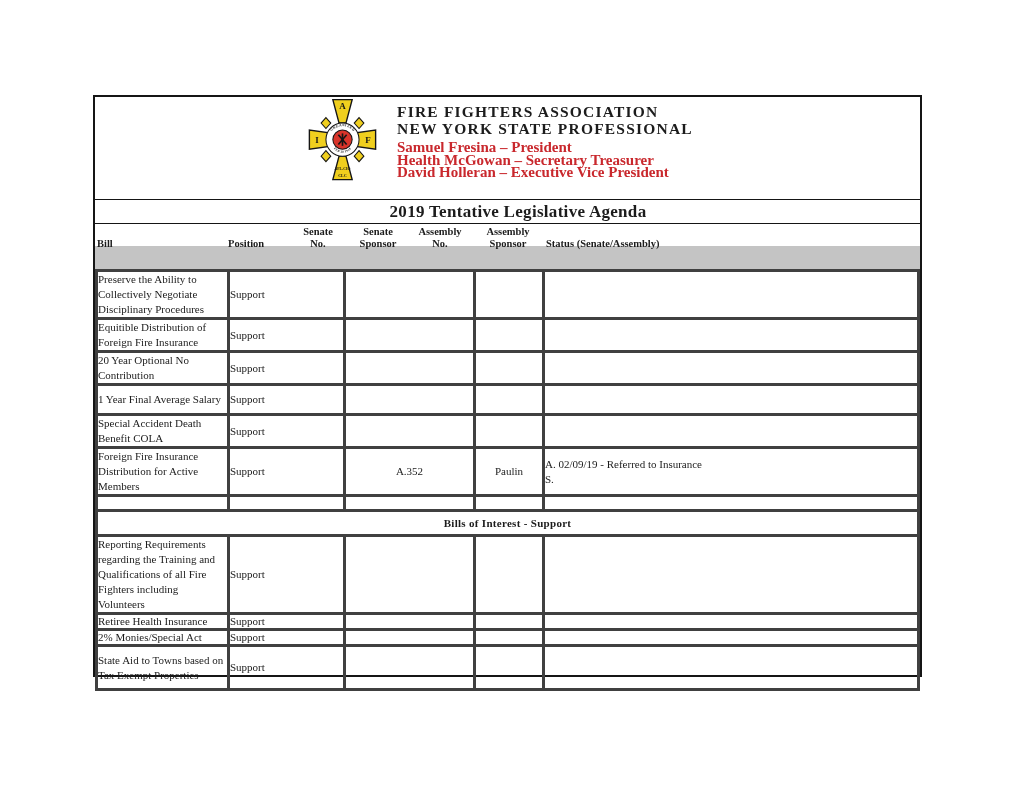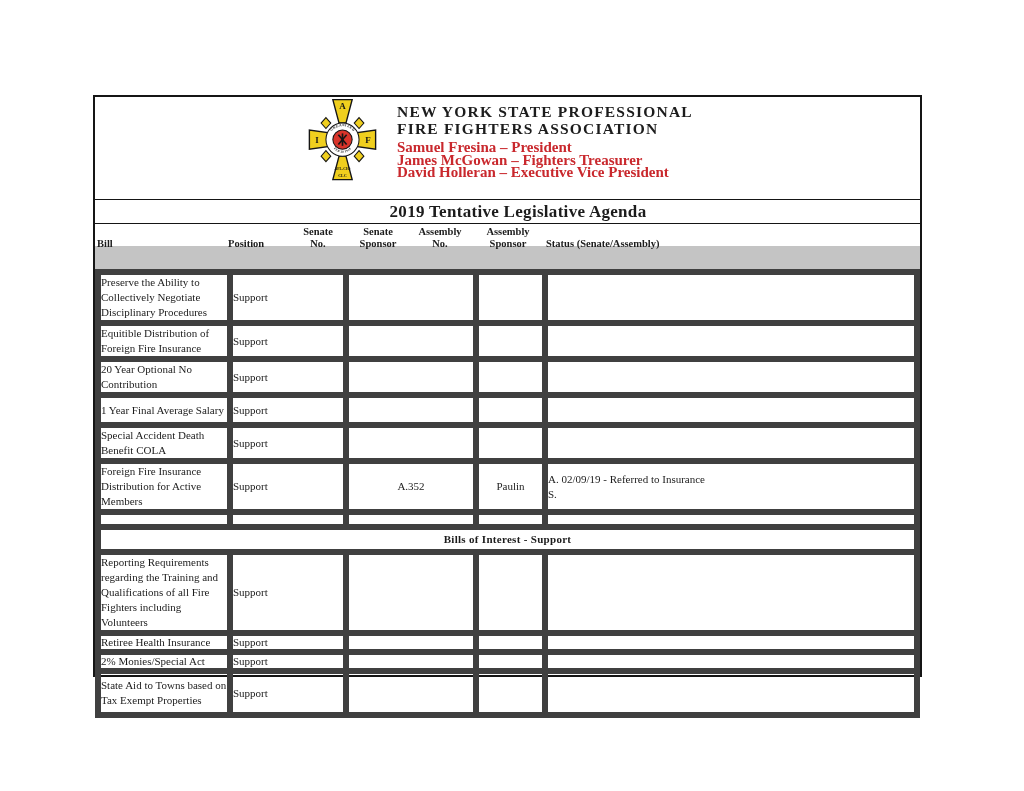--- a/index.html
+++ b/index.html
@@ -26,21 +26,21 @@
   .lbl-bill{left:2px;}
   .lbl-position{left:133px;}
   .lbl-senate-no{left:183px;width:80px;text-align:center;}
   .lbl-senate-sponsor{left:243px;width:80px;text-align:center;}
   .lbl-assembly-no{left:305px;width:80px;text-align:center;}
   .lbl-assembly-sponsor{left:373px;width:80px;text-align:center;}
   .lbl-status{left:451px;}
 
   
   table.grid{width:100%;border-collapse:collapse;table-layout:fixed;}
-  table.grid td{border:6px solid #404040;font-size:11px;line-height:15px;vertical-align:middle;padding:0;overflow:hidden;}
+  table.grid td{border:3px solid #404040;font-size:11px;line-height:15px;vertical-align:middle;padding:0;overflow:hidden;}
   td.bill{padding:1px 2px;}
   td.pos{padding-left:11px;}
   td.ano{text-align:center;padding-right:13px;}
   td.asp{text-align:center;}
   td.status{padding-left:4px;white-space:pre-line;}
   tr.tight td{line-height:13px;}
   td.band-cell{text-align:center;font-weight:bold;font-size:15px;line-height:24px;letter-spacing:0.3px;}
 </style>
 </head>
 <body>
@@ -82,25 +82,25 @@
         </g>
 
         <text x="50" y="16" text-anchor="middle" font-size="13" font-weight="bold" fill="#151515" font-family="Liberation Serif, serif">A</text>
         <text x="13" y="65" text-anchor="middle" font-size="13" font-weight="bold" fill="#151515" font-family="Liberation Serif, serif">I</text>
         <text x="87" y="65" text-anchor="middle" font-size="13" font-weight="bold" fill="#151515" font-family="Liberation Serif, serif">F</text>
         <text x="50" y="104" text-anchor="middle" font-size="5.5" font-weight="bold" fill="#151515" font-family="Liberation Serif, serif">AFL-CIO</text>
         <text x="50" y="114" text-anchor="middle" font-size="6" font-weight="bold" fill="#151515" font-family="Liberation Serif, serif">CLC</text>
       </svg>
 
       <div class="org-block">
+        <div class="org-line">FIRE FIGHTERS ASSOCIATION</div>
         <div class="org-line">NEW YORK STATE PROFESSIONAL</div>
-        <div class="org-line">FIRE FIGHTERS ASSOCIATION</div>
         <div class="officers">
           <div>Samuel Fresina – President</div>
-          <div>James McGowan – Fighters Treasurer</div>
+          <div>Health McGowan – Secretary Treasurer</div>
           <div>David Holleran – Executive Vice President</div>
         </div>
       </div>
     </div>
 
     <div class="title-row">
       <span class="title-text">2019 Tentative Legislative Agenda</span>
     </div>
     <div class="spacer-row"></div>
 

